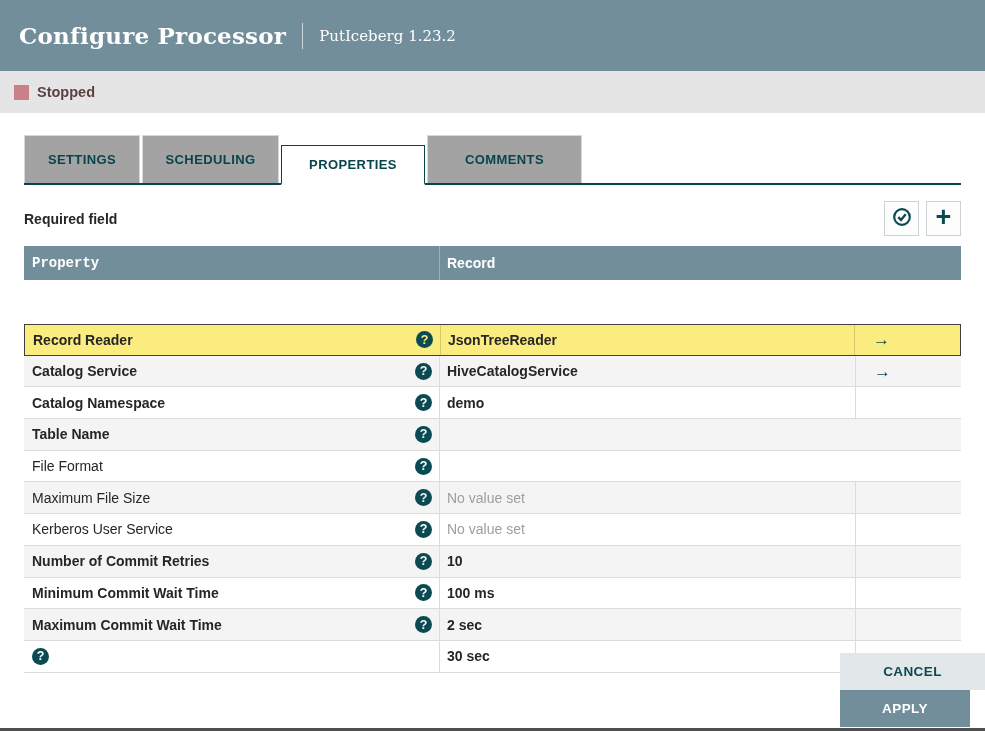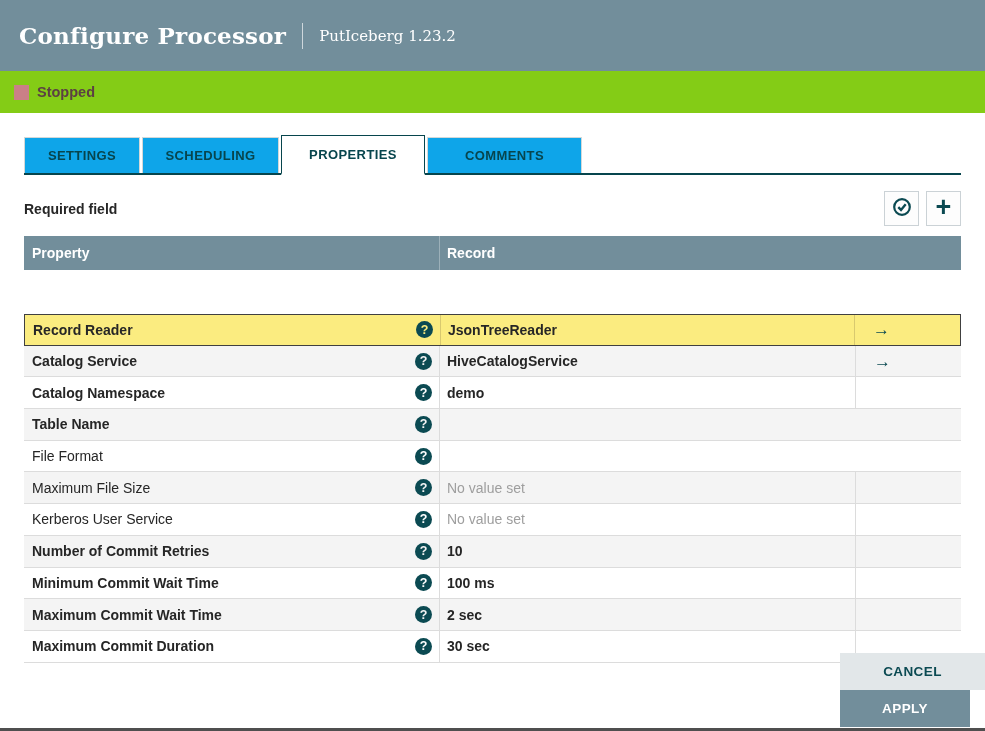--- a/index.html
+++ b/index.html
@@ -9,49 +9,49 @@
     font-family:"Liberation Sans", sans-serif;
   }
 
   
   .dlg-header { height:71px; background:#728E9B; display:flex; align-items:center; padding:0 19px; box-sizing:border-box; }
   .dlg-title { font-family:"DejaVu Serif","Liberation Serif",serif; font-weight:bold; font-size:23px; color:#fff; letter-spacing:.2px; }
   .dlg-sep { width:1px; height:26px; background:rgba(255,255,255,.65); margin:0 16px; }
   .dlg-subtitle { font-family:"DejaVu Serif","Liberation Serif",serif; font-size:15px; color:#fff; }
 
   
-  .status-bar { height:42px; background:#84cc16; display:flex; align-items:center; padding:0 14px; }
+  .status-bar { height:42px; background:#e5e5e5; display:flex; align-items:center; padding:0 14px; }
   .status-square { width:15px; height:15px; background:#CA8087; flex:0 0 15px; }
   .status-label { margin-left:8px; font-weight:bold; font-size:14.5px; color:#5C4043; }
 
   
   .content { padding:22px 24px 0; }
 
   
   .tabbar { display:flex; align-items:flex-end; border-bottom:2px solid #07454D; }
-  .tab { box-sizing:border-box; height:36px; background:#0ea5e9; border:1px solid #D3D8D8; border-bottom:none;
+  .tab { box-sizing:border-box; height:48px; background:#a3a3a3; border:1px solid #D3D8D8; border-bottom:none;
          margin-right:2px; display:flex; align-items:center; justify-content:center;
          font-size:13px; font-weight:bold; color:#07454D; letter-spacing:.4px; cursor:pointer; }
   .tab:nth-child(1){ width:116px; } .tab:nth-child(2){ width:137px; } .tab:nth-child(3){ width:144px; }
   .tab:nth-child(4){ width:155px; } .tab:nth-child(5){ width:130px; }
   .tab.active { height:40px; margin-bottom:-2px; background:#fff; border:1.5px solid #07454D; border-bottom:2px solid #fff; }
 
   
   .required-row { display:flex; justify-content:space-between; align-items:center; margin:16px 0 10px; }
   .required-label { font-weight:bold; font-size:14px; color:#262626; }
   .icon-buttons { display:flex; }
   .icon-btn { width:35px; height:35px; background:#FDFDFD; border:1px solid #CBD2D6; display:flex;
               align-items:center; justify-content:center; cursor:pointer; }
   .icon-btn + .icon-btn { margin-left:7px; }
   .plus-glyph { font-size:27px; font-weight:bold; color:#0B4A52; line-height:1; margin-top:-3px; }
 
   
   .thead { height:34px; background:#728E9B; color:#fff; font-weight:bold; font-size:14px; display:flex; align-items:center; }
   .cell-prop { width:416px; box-sizing:border-box; padding-left:8px; }
-  .thead .cell-prop { border-right:1px solid rgba(255,255,255,.3); height:100%; display:flex; align-items:center; }
+  .thead .cell-prop { border-right:1px solid rgba(255,255,255,.3); height:100%; display:flex; align-items:center;font-family:Liberation Mono, monospace; }
   .cell-val  { flex:1; box-sizing:border-box; padding-left:7px; }
   .cell-arrow{ width:105px; box-sizing:border-box; padding-left:18px; }
 
   .row { display:flex; align-items:stretch; height:31.7px; background:#fff; border-bottom:1px solid #DCDCDC;
          font-size:14px; color:#262626; box-sizing:border-box; cursor:pointer; }
   .row.alt { background:#F4F4F4; }
   .row .cell-prop { display:flex; align-items:center; justify-content:space-between; padding-right:7px; border-right:1px solid #DCDCDC; }
   .row .cell-val  { display:flex; align-items:center; border-right:1px solid #DCDCDC; }
   .row .cell-arrow{ display:flex; align-items:center; }
   .row.required .prop-name, .row.required .val-text { font-weight:bold; }
@@ -235,21 +235,20 @@
     </div>
     <div class="cell-val">
       <span class="val-text">2 sec</span>
     </div>
     <div class="cell-arrow">
       
     </div>
   </div>
         <div class="row required">
     <div class="cell-prop">
-      <span class="prop-name">Maximum Commit Duration</span>
       <span class="help-icon">?</span>
     </div>
     <div class="cell-val">
       <span class="val-text">30 sec</span>
     </div>
     <div class="cell-arrow">
       
     </div>
   </div>
       </div>

